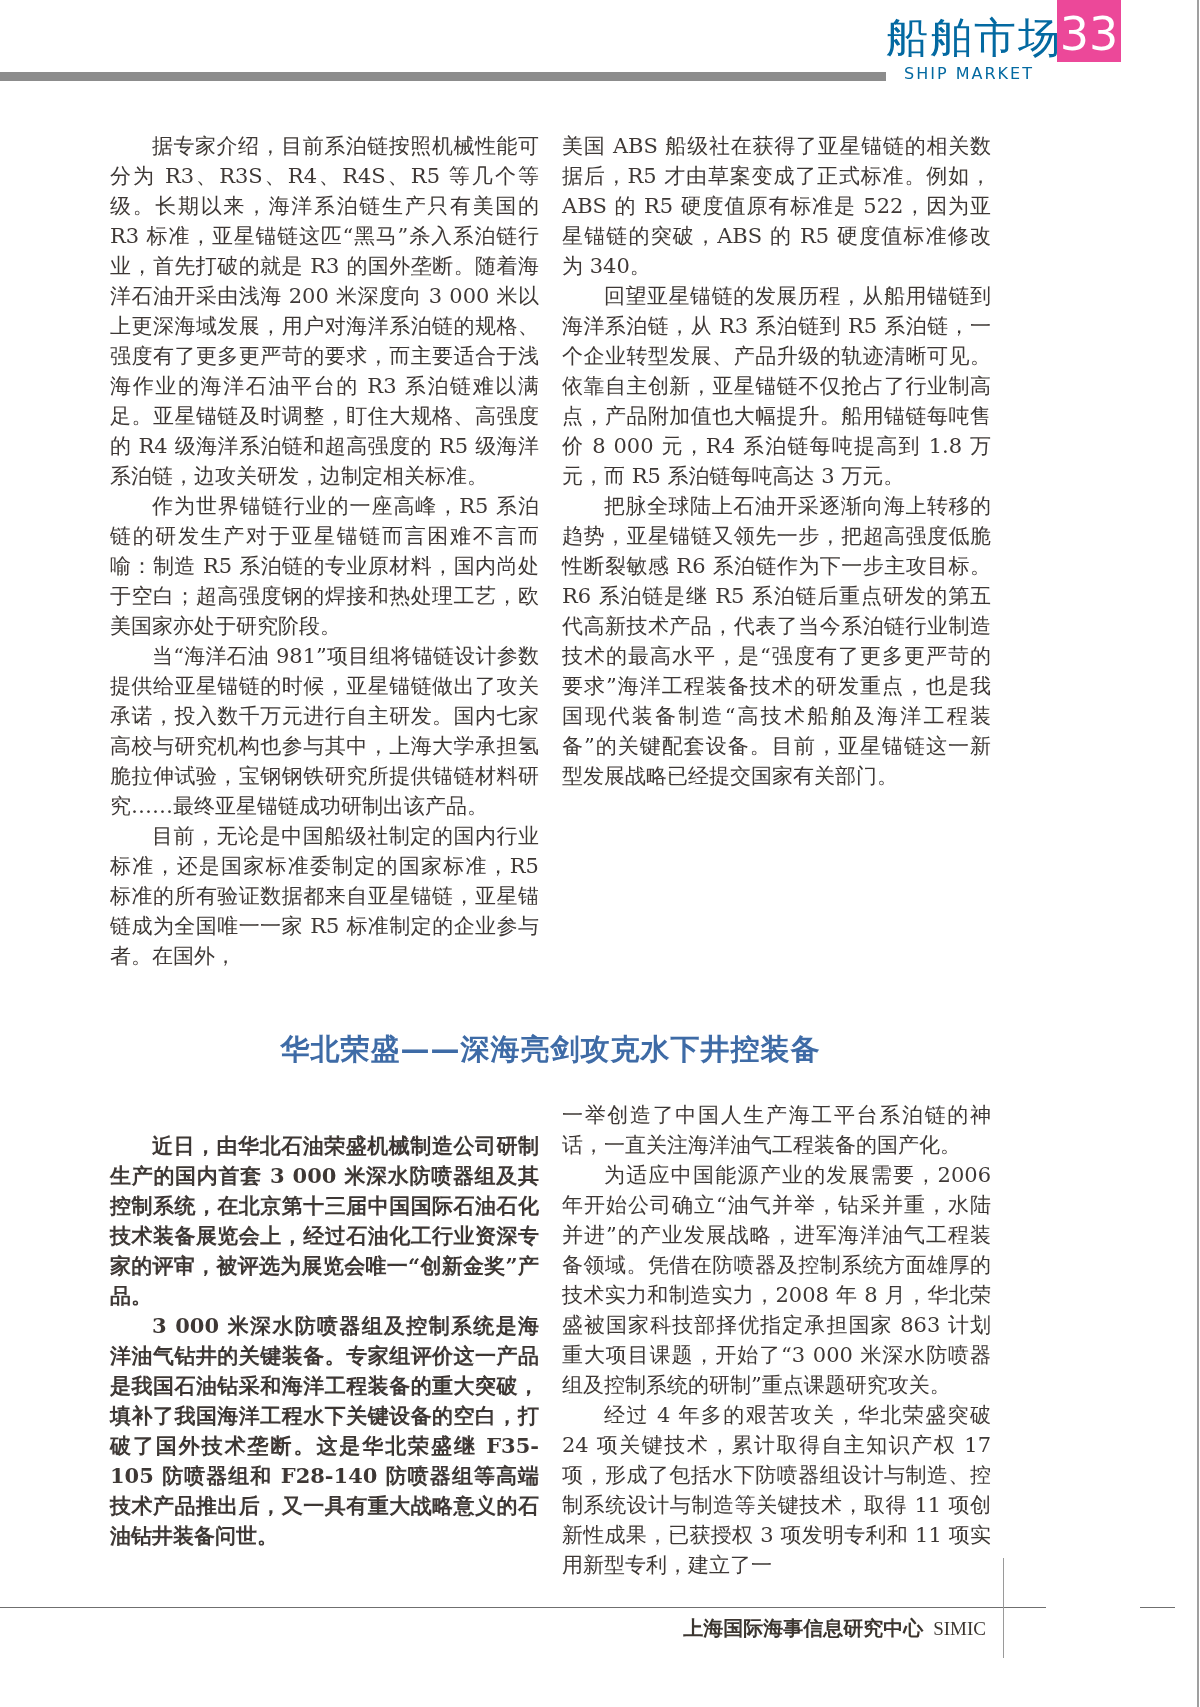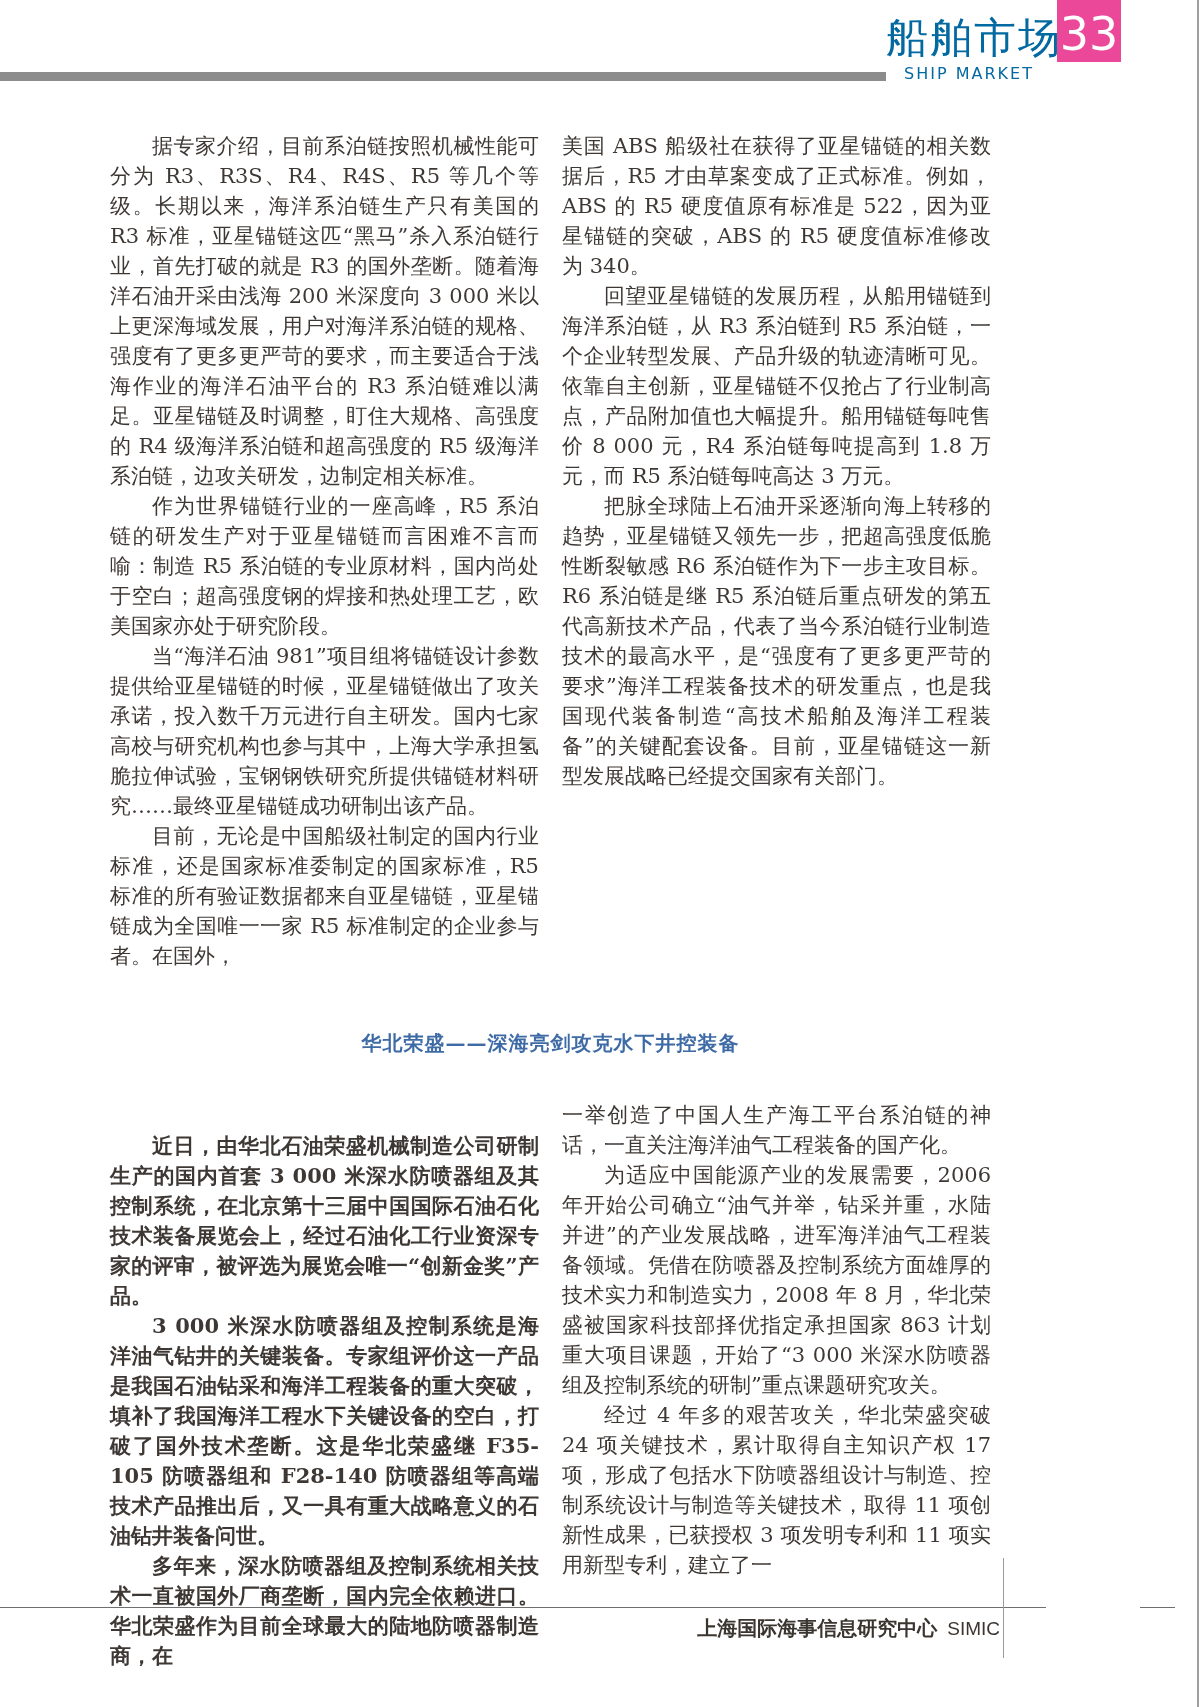--- a/index.html
+++ b/index.html
@@ -46,21 +46,21 @@
     text-align:justify;
   }
   .col p.para { margin:0; text-indent:2em; }
   .col p.para.no-indent { text-indent:0; }
 
   #a1-left  { left:110px; top:131px; }
   #a1-right { left:562px; top:131px; }
 
   .sec-heading {
     position:absolute; left:110px; top:1030px; width:881px;
-    text-align:center; color:#3e6ba6; font-size:20px; font-weight:bold;
+    text-align:center; color:#3e6ba6; font-size:29px; font-weight:bold;
     letter-spacing:1px;
     font-family:"DejaVu Serif","Liberation Serif",serif;
   }
 
   #s2-left  { left:110px; top:1131px;font-weight:bold; }
   #s2-right { left:562px; top:1100px; }
 
   
   .footer-rule {
     position:absolute; left:0; top:1607px; width:1046px; height:1px;
@@ -68,22 +68,22 @@
   }
   .footer-rule-tick {
     position:absolute; left:1140px; top:1607px; width:35px; height:1px;
     background:#6f6f6f;
   }
   .footer-vline {
     position:absolute; left:1003px; top:1558px; width:1px; height:100px;
     background:#9a9a9a;
   }
   .footer-text {
-    position:absolute; left:14px; top:1615px; width:986px; text-align:right;
-    font-family:Liberation Sans, sans-serif;
+    position:absolute; left:0; top:1615px; width:986px; text-align:right;
+    font-family:Liberation Serif, serif;
     font-size:20px; color:#3b352f; font-weight:bold; white-space:nowrap;
   }
   .footer-text .abbr { font-weight:normal; font-size:19px; margin-left:10px; }
 </style>
 </head>
 <body>
 
 <div class="page">
 
   <div class="header-bar"></div>
@@ -104,21 +104,20 @@
       <p class="para no-indent">美国 ABS 船级社在获得了亚星锚链的相关数据后，R5 才由草案变成了正式标准。例如，ABS 的 R5 硬度值原有标准是 522，因为亚星锚链的突破，ABS 的 R5 硬度值标准修改为 340。</p>
       <p class="para">回望亚星锚链的发展历程，从船用锚链到海洋系泊链，从 R3 系泊链到 R5 系泊链，一个企业转型发展、产品升级的轨迹清晰可见。依靠自主创新，亚星锚链不仅抢占了行业制高点，产品附加值也大幅提升。船用锚链每吨售价 8 000 元，R4 系泊链每吨提高到 1.8 万元，而 R5 系泊链每吨高达 3 万元。</p>
       <p class="para">把脉全球陆上石油开采逐渐向海上转移的趋势，亚星锚链又领先一步，把超高强度低脆性断裂敏感 R6 系泊链作为下一步主攻目标。R6 系泊链是继 R5 系泊链后重点研发的第五代高新技术产品，代表了当今系泊链行业制造技术的最高水平，是“强度有了更多更严苛的要求”海洋工程装备技术的研发重点，也是我国现代装备制造“高技术船舶及海洋工程装备”的关键配套设备。目前，亚星锚链这一新型发展战略已经提交国家有关部门。</p>
     </div>
 
   <div class="sec-heading">华北荣盛——深海亮剑攻克水下井控装备</div>
 
   <div class="col" id="s2-left">
       <p class="para">近日，由华北石油荣盛机械制造公司研制生产的国内首套 3 000 米深水防喷器组及其控制系统，在北京第十三届中国国际石油石化技术装备展览会上，经过石油化工行业资深专家的评审，被评选为展览会唯一“创新金奖”产品。</p>
       <p class="para">3 000 米深水防喷器组及控制系统是海洋油气钻井的关键装备。专家组评价这一产品是我国石油钻采和海洋工程装备的重大突破，填补了我国海洋工程水下关键设备的空白，打破了国外技术垄断。这是华北荣盛继 F35-105 防喷器组和 F28-140 防喷器组等高端技术产品推出后，又一具有重大战略意义的石油钻井装备问世。</p>
-      <p class="para">多年来，深水防喷器组及控制系统相关技术一直被国外厂商垄断，国内完全依赖进口。华北荣盛作为目前全球最大的陆地防喷器制造商，在</p>
     </div>
   <div class="col" id="s2-right">
       <p class="para no-indent">一举创造了中国人生产海工平台系泊链的神话，一直关注海洋油气工程装备的国产化。</p>
       <p class="para">为适应中国能源产业的发展需要，2006 年开始公司确立“油气并举，钻采并重，水陆并进”的产业发展战略，进军海洋油气工程装备领域。凭借在防喷器及控制系统方面雄厚的技术实力和制造实力，2008 年 8 月，华北荣盛被国家科技部择优指定承担国家 863 计划重大项目课题，开始了“3 000 米深水防喷器组及控制系统的研制”重点课题研究攻关。</p>
       <p class="para">经过 4 年多的艰苦攻关，华北荣盛突破 24 项关键技术，累计取得自主知识产权 17 项，形成了包括水下防喷器组设计与制造、控制系统设计与制造等关键技术，取得 11 项创新性成果，已获授权 3 项发明专利和 11 项实用新型专利，建立了一</p>
     </div>
 
   <div class="footer-rule"></div>
   <div class="footer-rule-tick"></div>
   <div class="footer-vline"></div>

